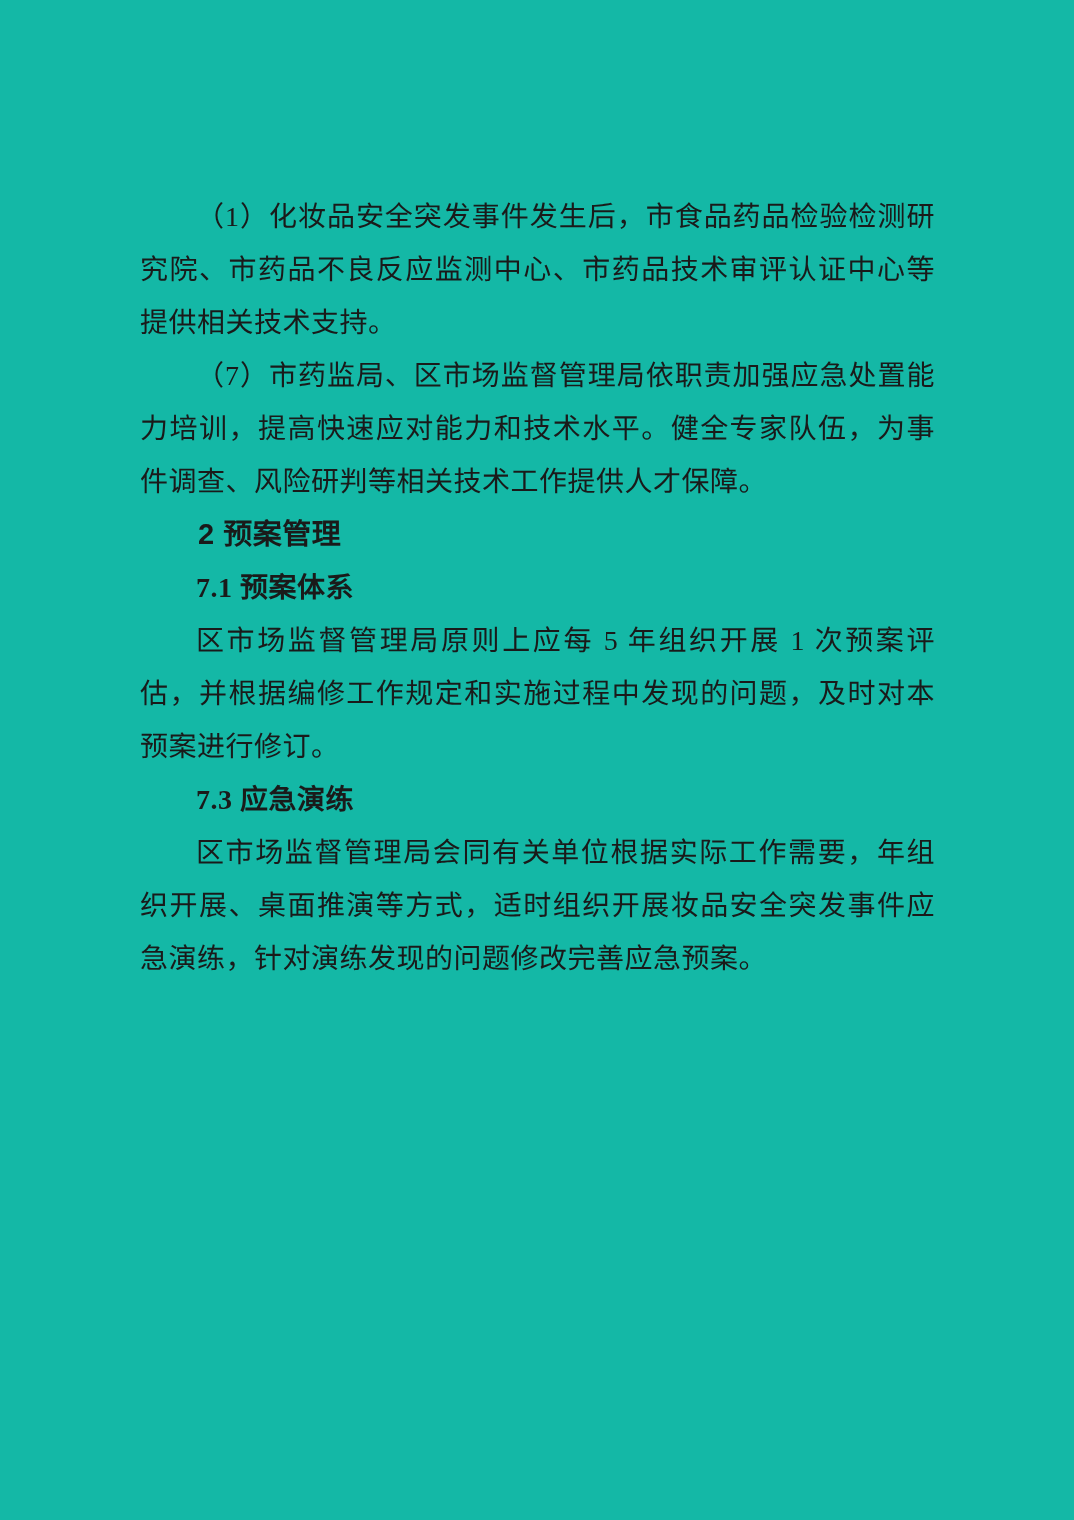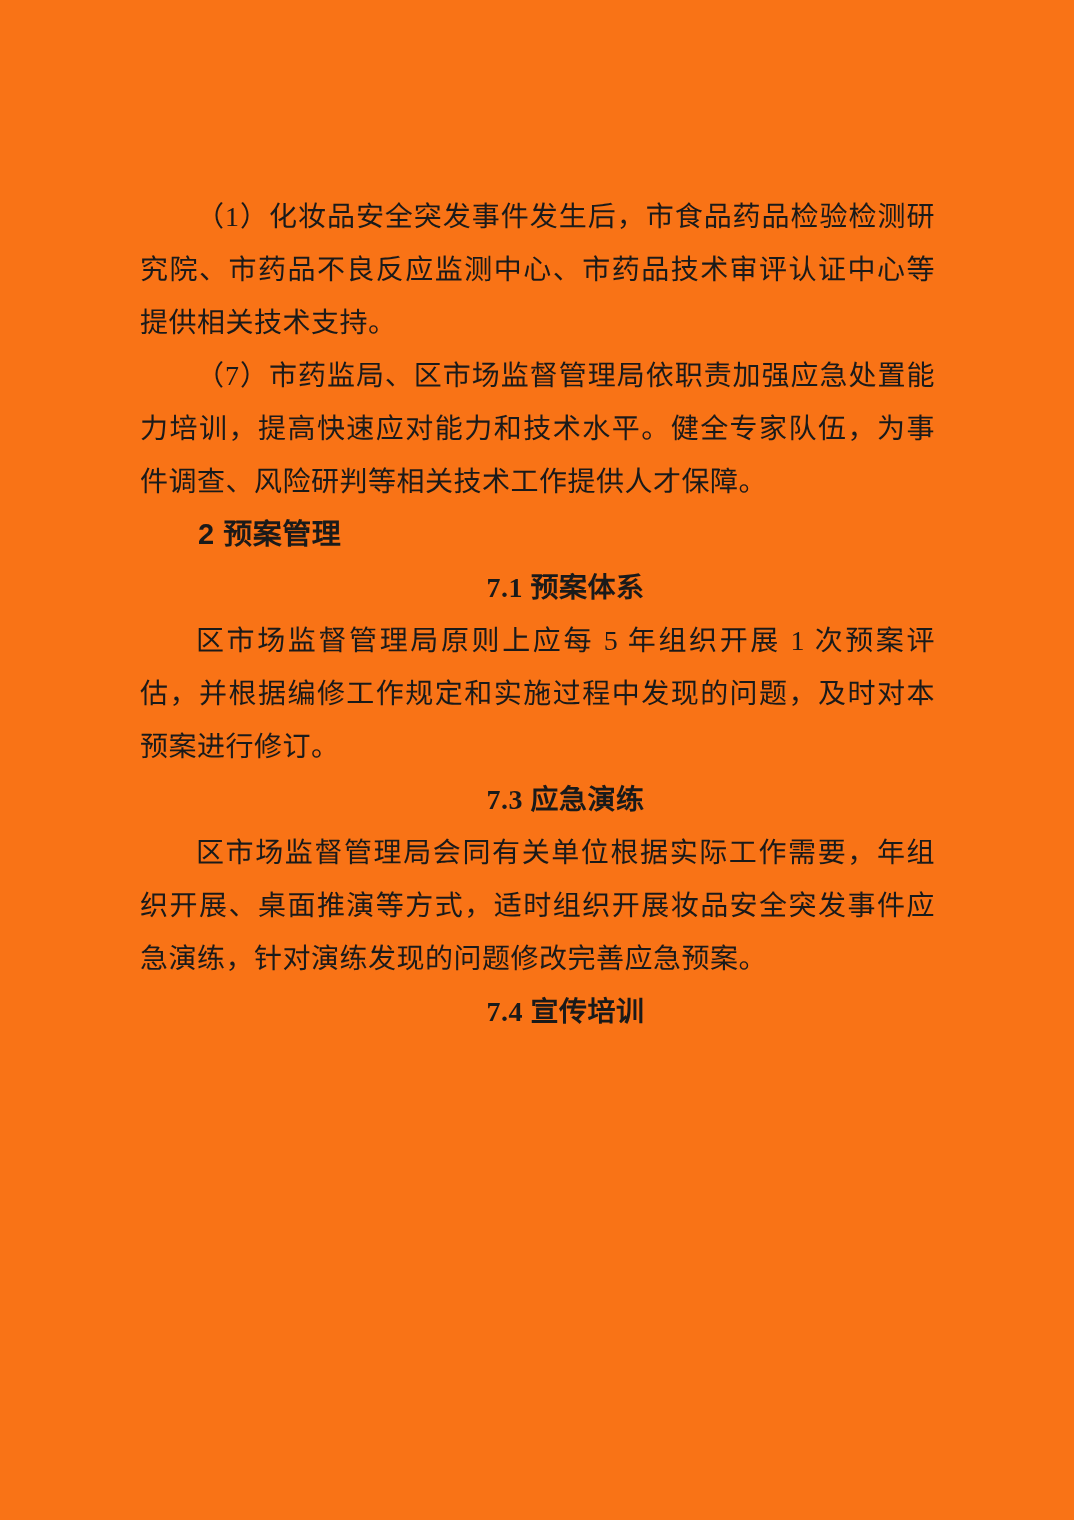--- a/index.html
+++ b/index.html
@@ -5,21 +5,21 @@
   html, body {
     margin: 0;
     padding: 0;
     background: #ffffff;
   }
   .page {
     position: relative;
     width: 1074px;
     height: 1520px;
     margin: 0 auto;
-    background: #f97316;
+    background: #14b8a6;
     overflow: hidden;
     font-family: "Liberation Serif", "DejaVu Serif", serif;
     color: #1a1a1a;
   }
   .content {
     position: absolute;
     top: 190px;
     left: 140px;
     width: 795px;
   }
@@ -43,30 +43,28 @@
     letter-spacing: 0.5px;
   }
   .h2 {
     margin: 0;
     font-size: 28px;
     line-height: 53px;
     text-indent: 2em;
     font-weight: 700;
     font-family: "Liberation Serif", "DejaVu Serif", serif;
     letter-spacing: 0.5px;
-    text-align: center;
   }
 </style>
 </head>
 <body>
 
 <div class="page">
   <div class="content">
     <p class="para">（1）化妆品安全突发事件发生后，市食品药品检验检测研究院、市药品不良反应监测中心、市药品技术审评认证中心等提供相关技术支持。</p>
     <p class="para">（7）市药监局、区市场监督管理局依职责加强应急处置能力培训，提高快速应对能力和技术水平。健全专家队伍，为事件调查、风险研判等相关技术工作提供人才保障。</p>
     <p class="h1">2 预案管理</p>
     <p class="h2">7.1 预案体系</p>
     <p class="para">区市场监督管理局原则上应每 5 年组织开展 1 次预案评估，并根据编修工作规定和实施过程中发现的问题，及时对本预案进行修订。</p>
     <p class="h2">7.3 应急演练</p>
     <p class="para">区市场监督管理局会同有关单位根据实际工作需要，年组织开展、桌面推演等方式，适时组织开展妆品安全突发事件应急演练，针对演练发现的问题修改完善应急预案。</p>
-    <p class="h2">7.4 宣传培训</p>
   </div>
 </div>
 
 </body></html>

